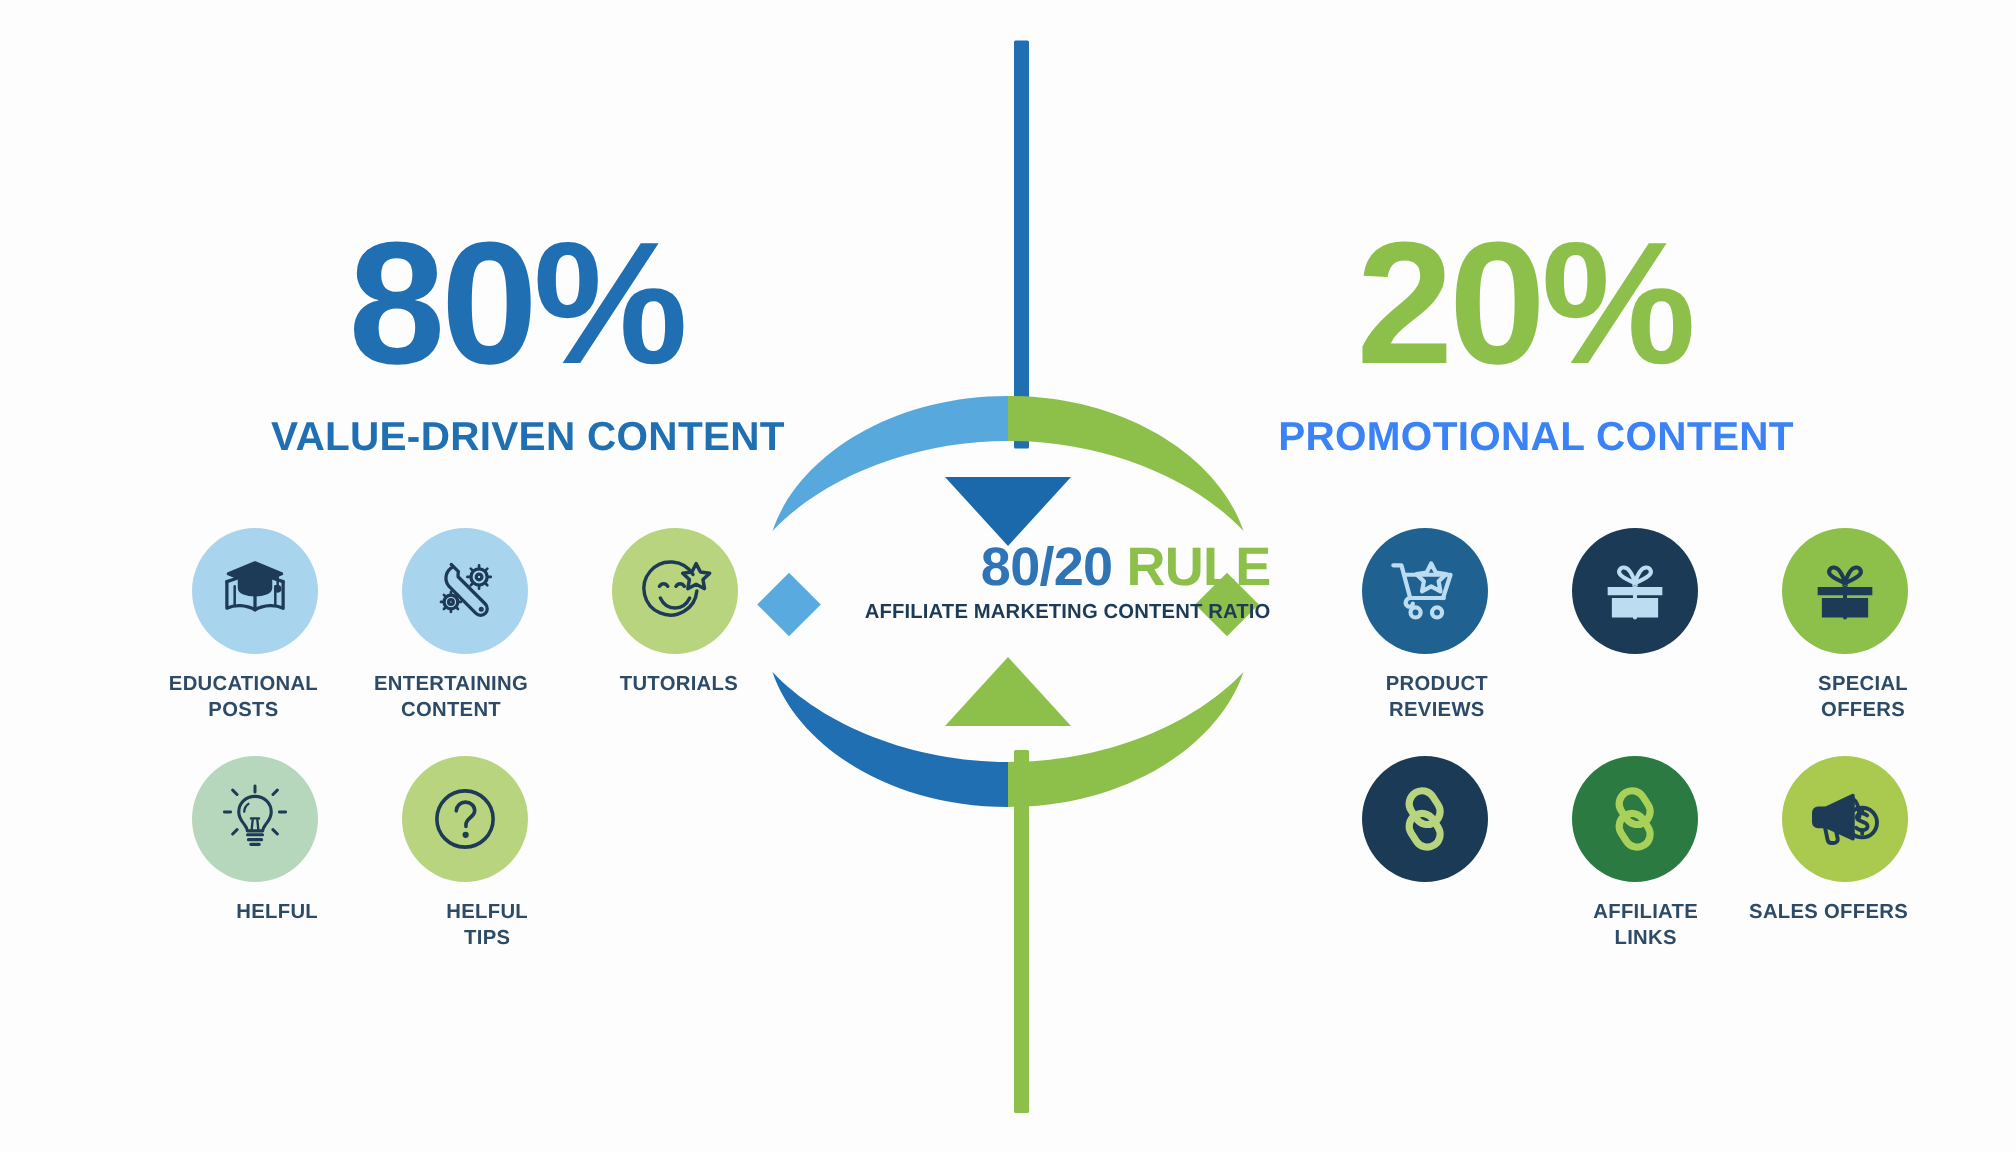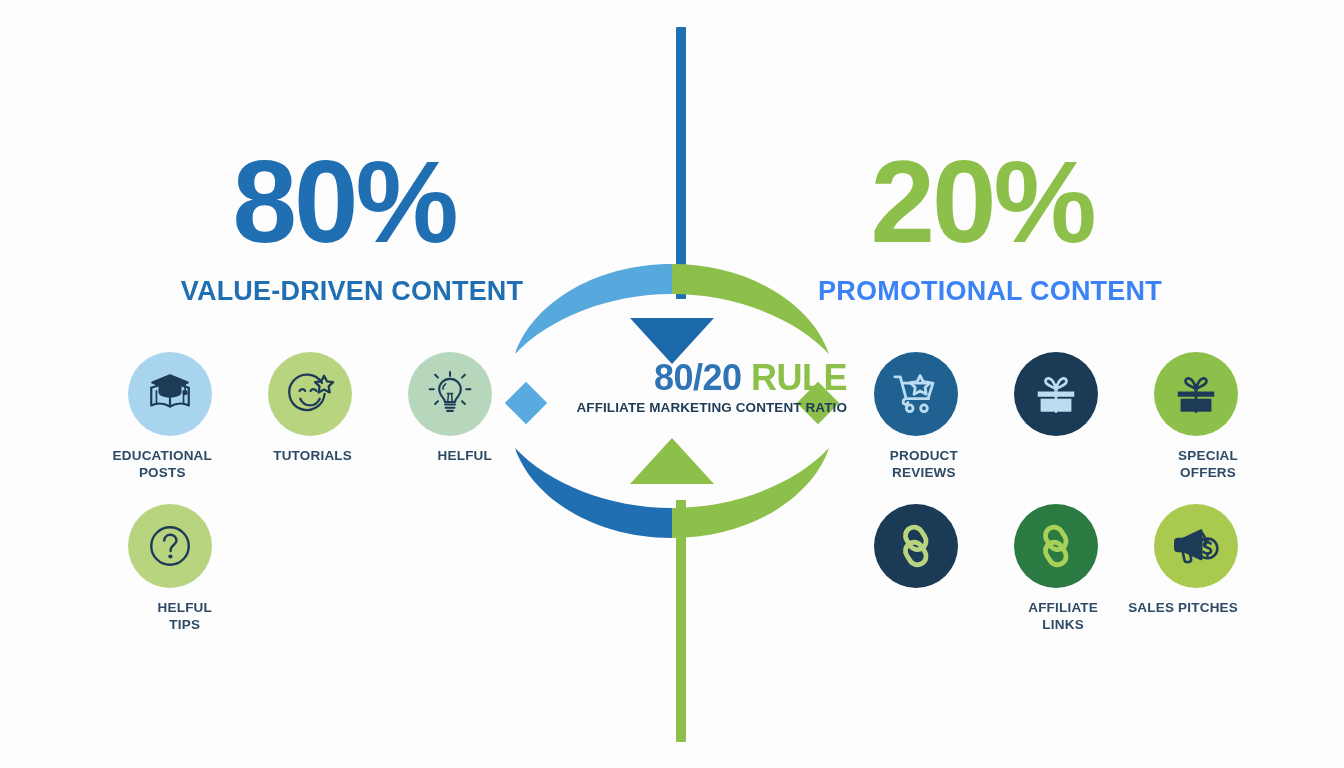--- a/index.html
+++ b/index.html
@@ -18,21 +18,21 @@
     background:#1f6fb2; border-radius:1px;
   }
   .divider-bottom {
     position:absolute; left:676px; top:500px; width:10px; height:242px;
     background:#8dc04a; border-radius:1px;
   }
 
   
   .panel { position:absolute; top:0; height:768px; }
   .panel-left  { left:0;   width:672px; }
-  .panel-right { left:638px; width:672px; }
+  .panel-right { left:672px; width:672px; }
 
   .big-pct {
     position:absolute; top:144px; width:100%;
     text-align:center;
     font-size:116px; font-weight:bold; line-height:1;
     letter-spacing:-3px;
     padding-left:16px;
   }
   .panel-left  .big-pct { color:#1f6fb2; }
   .panel-right .big-pct { color:#8dc04a; }
@@ -116,20 +116,36 @@
      <path d="M24 6L7 13l17 7 17-7z" fill="currentColor" stroke="currentColor"></path>
      <path d="M14 16v6c0 2.6 4.5 4.5 10 4.5S34 24.6 34 22v-6" fill="currentColor" stroke="currentColor"></path>
      <path d="M38.5 14.6v7" stroke-width="1.6"></path>
             <circle cx="38.5" cy="22.6" r="1.4" fill="currentColor"></circle>
    </svg>
         </div>
         <div class="cell-label">EDUCATIONAL
 POSTS</div>
       </div>
       <div class="icon-cell">
+        <div class="circle" style="background: rgb(168, 212, 238); color: rgb(29, 59, 86);">
+          <svg viewBox="0 0 48 48" width="50" height="50" fill="none" stroke="currentColor" stroke-width="2.1" stroke-linecap="round" stroke-linejoin="round">
+     <path d="M16.5 8.5a8 8 0 0 0-3 12.2L31 38.3a4.2 4.2 0 0 0 6-6L19.6 14.9a8 8 0 0 1 .2-3.3l-4.6-4.6z"></path>
+     <circle cx="34.4" cy="35.6" r="1.6" fill="currentColor" stroke="none"></circle>
+     <circle cx="33" cy="15" r="5.2"></circle>
+            <circle cx="33" cy="15" r="1.8"></circle>
+     <path d="M33 7.5v2.3M33 20.2v2.3M25.5 15h2.3M38.2 15h2.3M27.7 9.7l1.6 1.6M36.7 18.7l1.6 1.6M38.3 9.7l-1.6 1.6M29.3 18.7l-1.6 1.6" stroke-width="1.7"></path>
+     <circle cx="15" cy="31" r="4.4"></circle>
+            <circle cx="15" cy="31" r="1.5"></circle>
+     <path d="M15 24.6v2M15 35.4v2M8.6 31h2M19.4 31h2M10.5 26.5l1.4 1.4M18.1 34.1l1.4 1.4M19.5 26.5l-1.4 1.4M11.9 34.1l-1.4 1.4" stroke-width="1.7"></path>
+   </svg>
+        </div>
+        <div class="cell-label">ENTERTAINING
+CONTENT</div>
+      </div>
+      <div class="icon-cell">
         <div class="circle" style="background: rgb(185, 212, 127); color: rgb(29, 59, 86);">
           <svg viewBox="0 0 48 48" width="50" height="50" fill="none" stroke="currentColor" stroke-width="2.2" stroke-linecap="round" stroke-linejoin="round">
      <path d="M35.5 13.4A17 17 0 1 0 38 24"></path>
      <path d="M14 21c1.4-2.2 4-2.2 5.4 0M24.6 21c1.4-2.2 4-2.2 5.4 0"></path>
      <path d="M14.6 28.5c2 4.2 5.6 6.4 9.4 6.4s7.4-2.2 9.4-6.4"></path>
      <path d="M37.5 6.5l2.8 5.3 5.9.8-4.3 4.1 1 5.8-5.4-2.8-5.3 2.8 1-5.8-4.3-4.1 5.9-.8z"></path>
    </svg>
         </div>
         <div class="cell-label">TUTORIALS</div>
       </div>
@@ -230,21 +246,21 @@
           <svg viewBox="0 0 48 48" width="52" height="52" fill="none" stroke="currentColor" stroke-width="2.4" stroke-linecap="round" stroke-linejoin="round">
      <path d="M28.8 9.7L12.2 17.5H7.4c-1.4 0-2.5 1.1-2.5 2.5v6c0 1.4 1.1 2.5 2.5 2.5h4.8L28.8 36V9.7z" fill="currentColor"></path>
      <path d="M12.3 17.6v10.7"></path>
      <path d="M11.6 28.7l1.7 8.2c.2 1.1 1.2 1.9 2.3 1.9h1.6c1.5 0 2.6-1.4 2.3-2.8l-1.6-7.3"></path>
      <path d="M28.8 11.4c2.5 1.6 4 5.9 4 11.4"></path>
      <circle cx="34.6" cy="26.2" r="9.1"></circle>
      <path d="M37.6 21.8c-.9-.9-2-1.3-3.2-1.3-1.8 0-3.1 1-3.1 2.4 0 3.4 6.6 1.9 6.6 5.5 0 1.5-1.5 2.5-3.4 2.5-1.4 0-2.7-.5-3.6-1.5"></path>
      <path d="M34.6 18.3v2M34.6 30.9v2.2"></path>
    </svg>
         </div>
-        <div class="cell-label">SALES PITCHES</div>
+        <div class="cell-label">SALES OFFERS</div>
       </div>
     </div>
 </div>
 
 <div class="center-wrap">
   <svg width="350" height="290" viewBox="0 0 350 290">
 
     <path d="M175 8 C 95 8, 34 50, 18 98 C 52 62, 112 38, 175 38 Z" fill="#57a8dd" transform="translate(0,0)"></path>
 
     <path d="M175 8 C 255 8, 316 50, 332 98 C 298 62, 238 38, 175 38 Z" fill="#8dc04a"></path>

